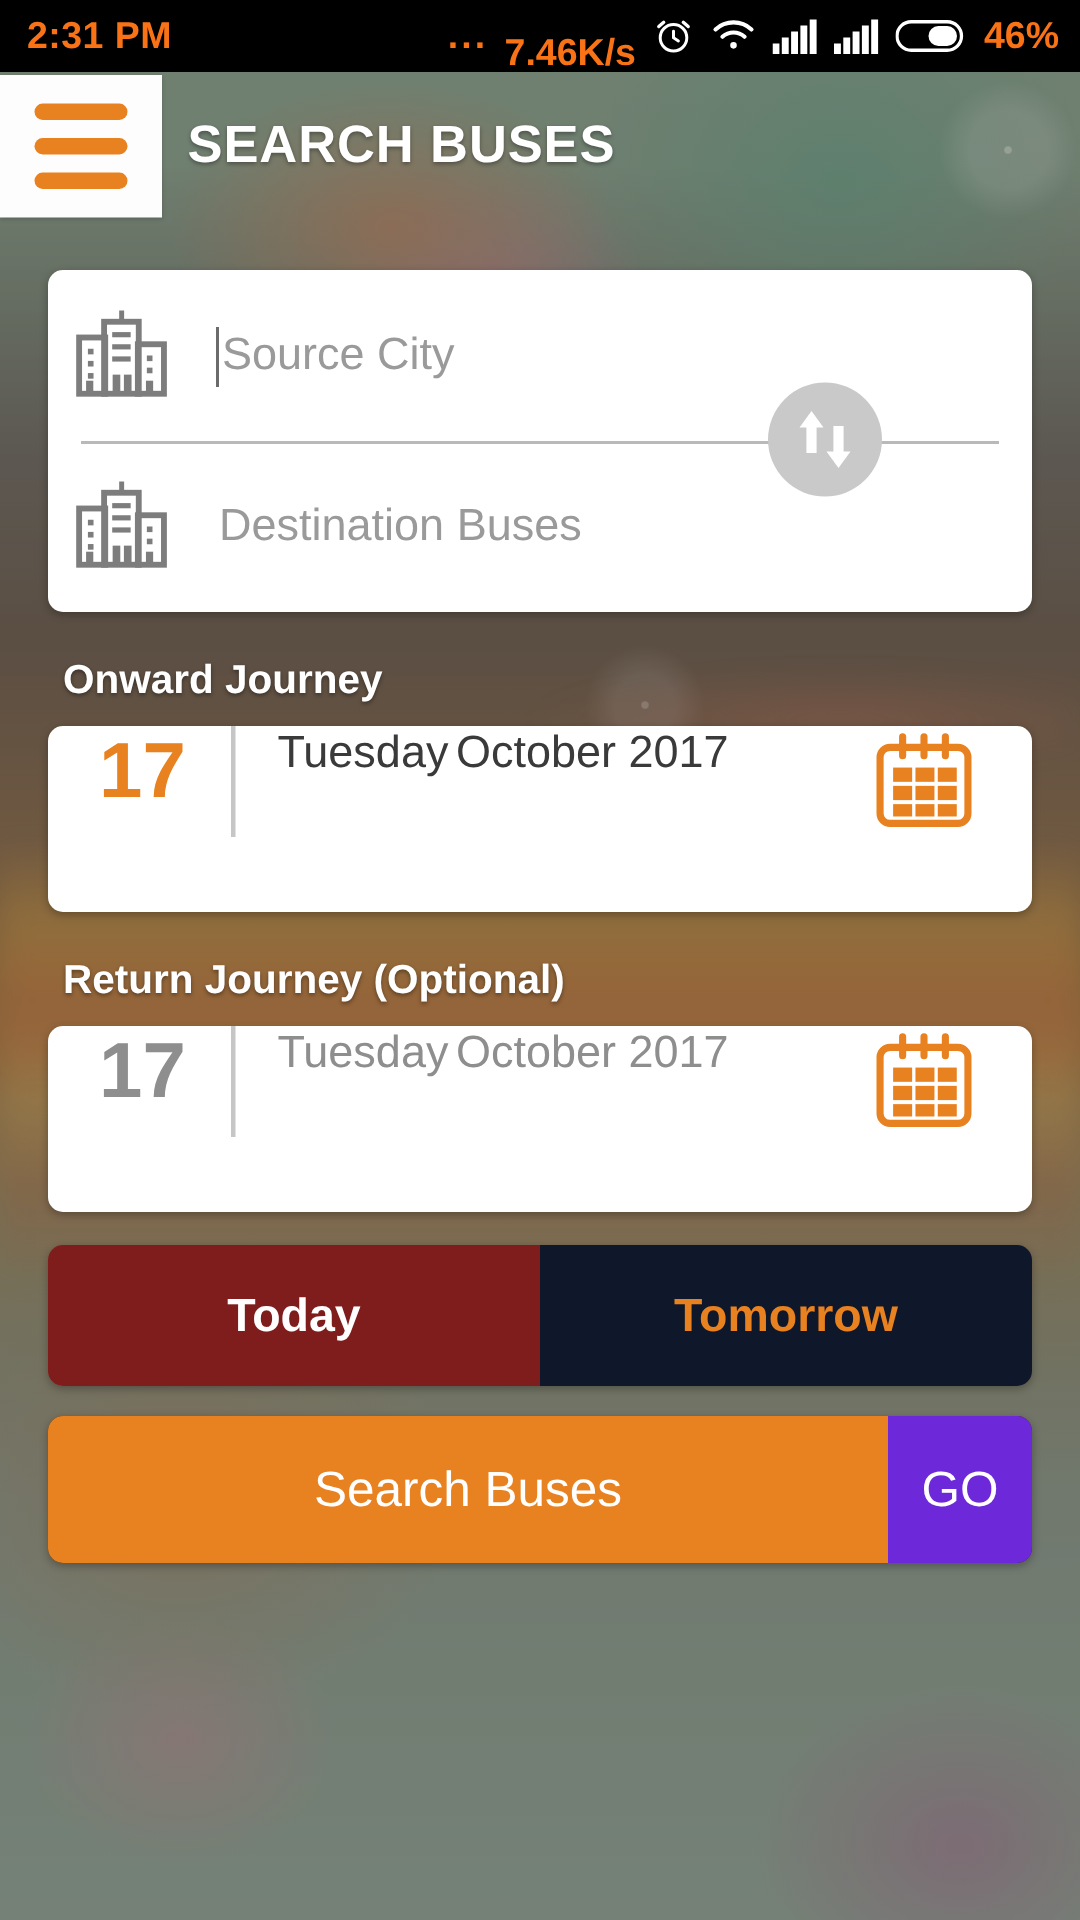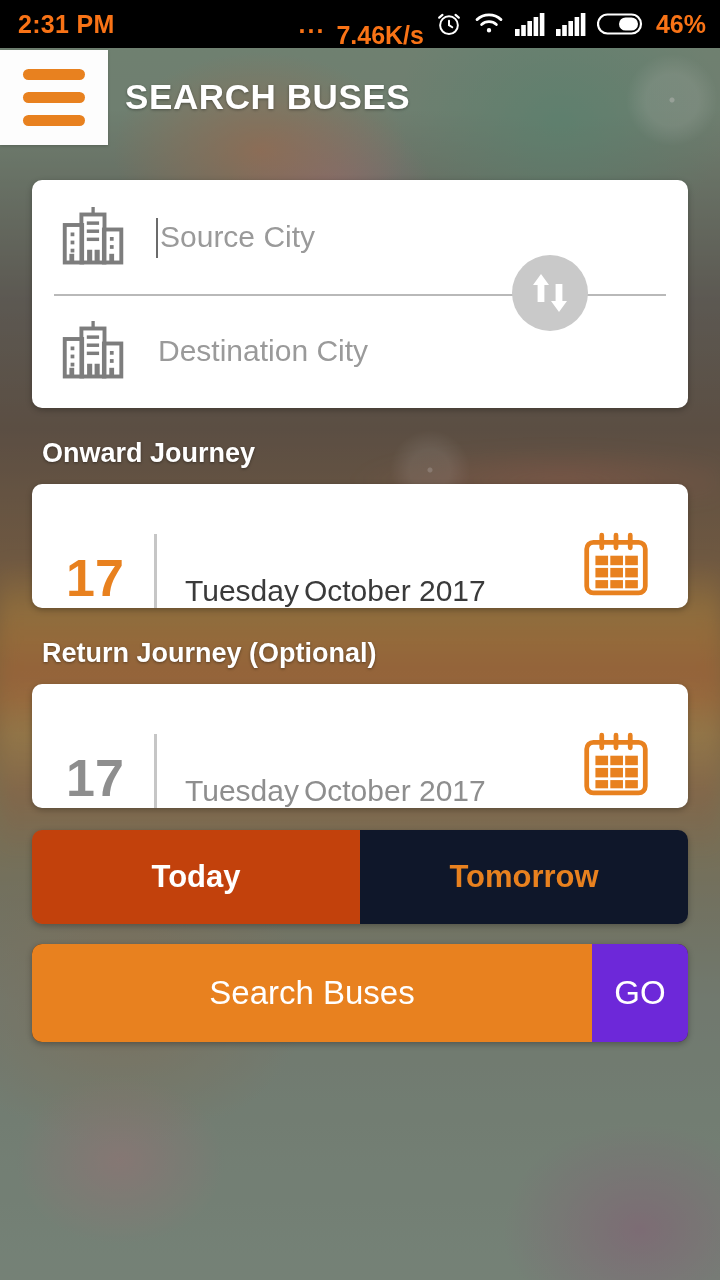--- a/index.html
+++ b/index.html
@@ -88,21 +88,21 @@
 
   
   .content{ position:absolute; left:0; top:146px; width:720px; z-index:20; }
 
   .card{
     background:#fff; border-radius:10px;
     box-shadow:0 2px 6px rgba(0,0,0,.28);
   }
 
   
-  .city-card{ margin:34px 32px 0 32px; height:228px; position:relative; padding:0 26px; }
+  .city-card{ margin:34px 32px 0 32px; height:228px; position:relative; padding:0 14px; }
   .city-row{ height:114px; display:flex; align-items:center; }
   .city-ph{
     font-size:30px; color:#9a9a9a; margin-left:28px; font-weight:400;
   }
   .caret{
     width:2px; height:40px; background:#6b6b6b; margin-left:26px; margin-right:-26px;
     position:relative; top:1px;
   }
   .divider{
     position:absolute; left:22px; right:22px; top:114px; height:2px; background:#b9b9b9;
@@ -113,37 +113,37 @@
   }
 
   
   .sec-label{
     color:#fff; font-size:27px; font-weight:700; margin:30px 0 0 42px;
     text-shadow:0 1px 3px rgba(0,0,0,.4);
   }
 
   
   .date-card{
-    margin:15px 32px 0 32px; height:124px; display:flex; align-items:flex-end; padding:0 34px;
+    margin:15px 32px 0 32px; height:124px; display:flex; align-items:flex-start; padding:0 34px;
   }
   .date-day{ font-size:52px; font-weight:700; color:#e8811f; width:88px; }
   .date-day.muted{ color:#8e8e8e; }
   .date-sep{ width:3px; height:74px; background:#c6c6c6; margin:0 28px 0 0; }
   .date-text{ display:flex; gap:5px; }
   .date-text div{ font-size:30px; color:#3a3a3a; line-height:1.18; }
   .date-text.muted div{ color:#8e8e8e; }
   .cal-wrap{ margin-left:auto; }
 
   
   .toggle{
     margin:22px 32px 0 32px; height:94px; border-radius:10px; overflow:hidden;
     display:flex; box-shadow:0 2px 6px rgba(0,0,0,.28);
   }
   .tg{ flex:1; display:flex; align-items:center; justify-content:center; font-size:31px; font-weight:700; }
-  .tg.today{ background:#c2410c; color:#fff; }
+  .tg.today{ background:#7f1d1d; color:#fff; }
   .tg.tomorrow{ background:#0f172a; color:#e8811f; }
 
   
   .searchbar{
     margin:20px 32px 0 32px; height:98px; border-radius:10px; overflow:hidden;
     display:flex; box-shadow:0 2px 6px rgba(0,0,0,.30); background:#452b17;
   }
   .sb-main{
     flex:1; background:#e8811f; display:flex; align-items:center; justify-content:center;
     color:#fff; font-size:33px; border-radius:8px 0 0 8px;
@@ -267,21 +267,21 @@
           <rect x="8.4" y="21" width="2.5" height="2.5" fill="#7d7d7d"></rect>
           <rect x="8.4" y="26.4" width="2.5" height="2.5" fill="#7d7d7d"></rect>
           <rect x="8.4" y="31.8" width="2.5" height="2.5" fill="#7d7d7d"></rect>
           <rect x="34.6" y="24" width="2.5" height="2.5" fill="#7d7d7d"></rect>
           <rect x="34.6" y="29.4" width="2.5" height="2.5" fill="#7d7d7d"></rect>
           <rect x="19.4" y="32.5" width="3.4" height="8.5" fill="#7d7d7d"></rect>
           <rect x="24.4" y="32.5" width="3.4" height="8.5" fill="#7d7d7d"></rect>
           <rect x="7.6" y="35.2" width="3.2" height="5.8" fill="#7d7d7d"></rect>
           <rect x="34.2" y="35.2" width="3.2" height="5.8" fill="#7d7d7d"></rect>
         </svg>
-        <span class="city-ph">Destination City</span>
+        <span class="city-ph">Destination Buses</span>
       </div>
     </div>
 
     <div class="sec-label">Onward Journey</div>
 
     <div class="card date-card">
       <div class="date-day">17</div>
       <div class="date-sep"></div>
       <div class="date-text">
         <div>Tuesday</div>

